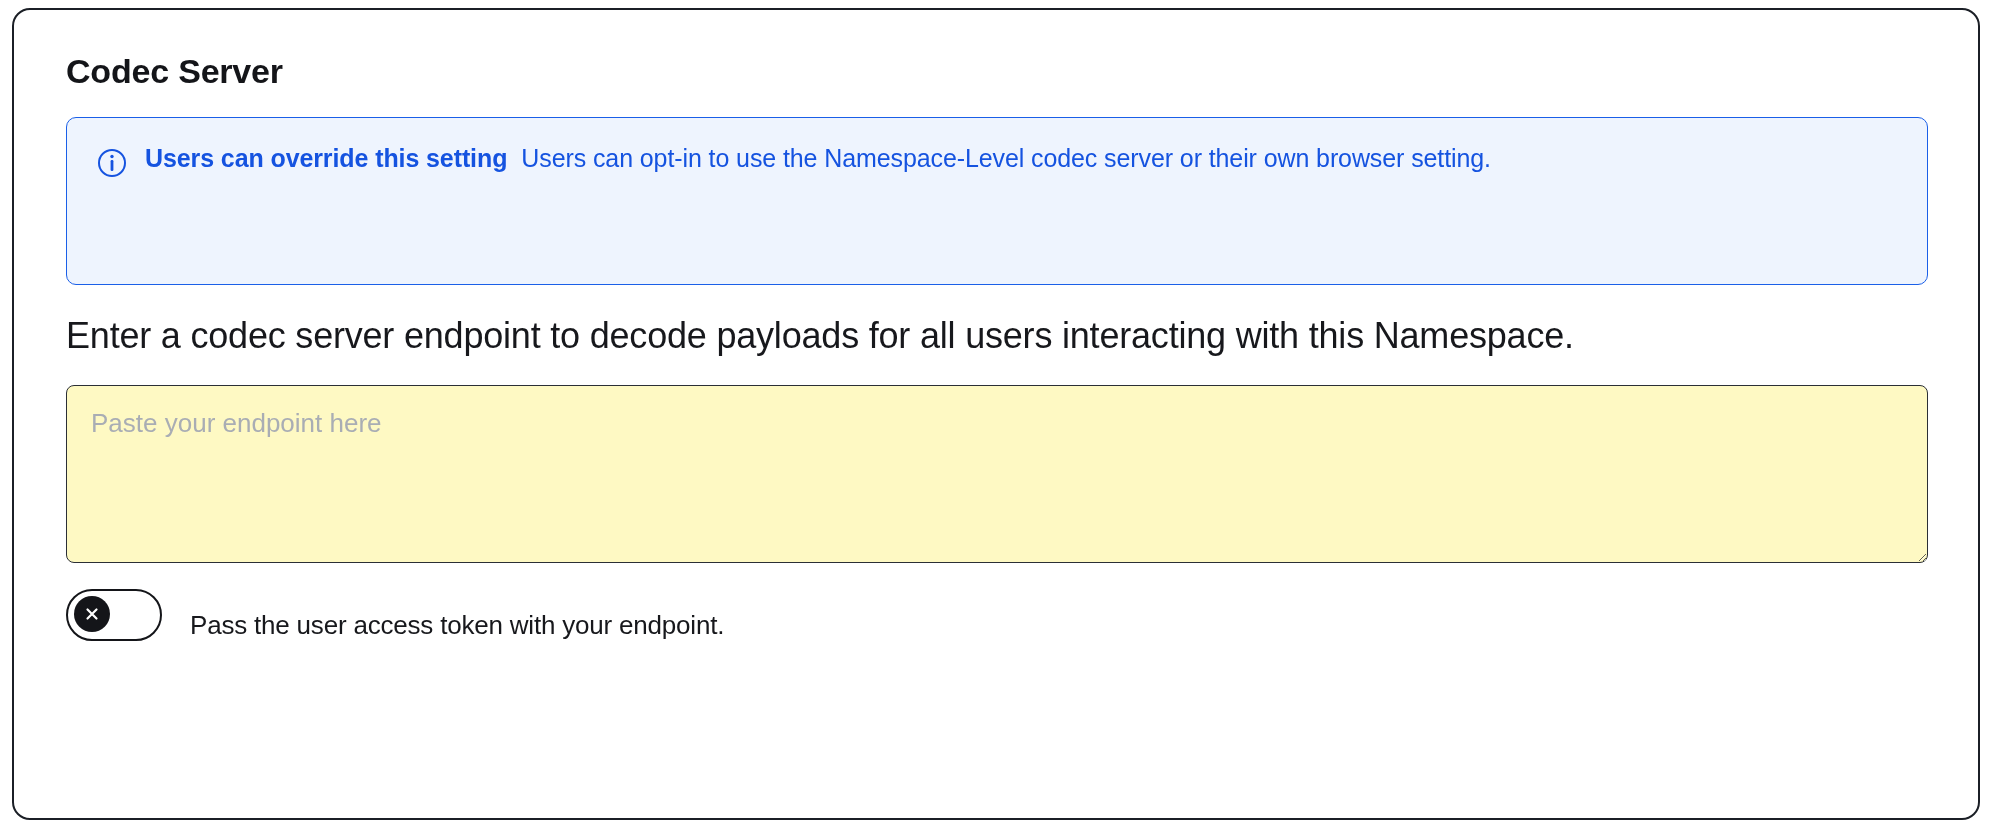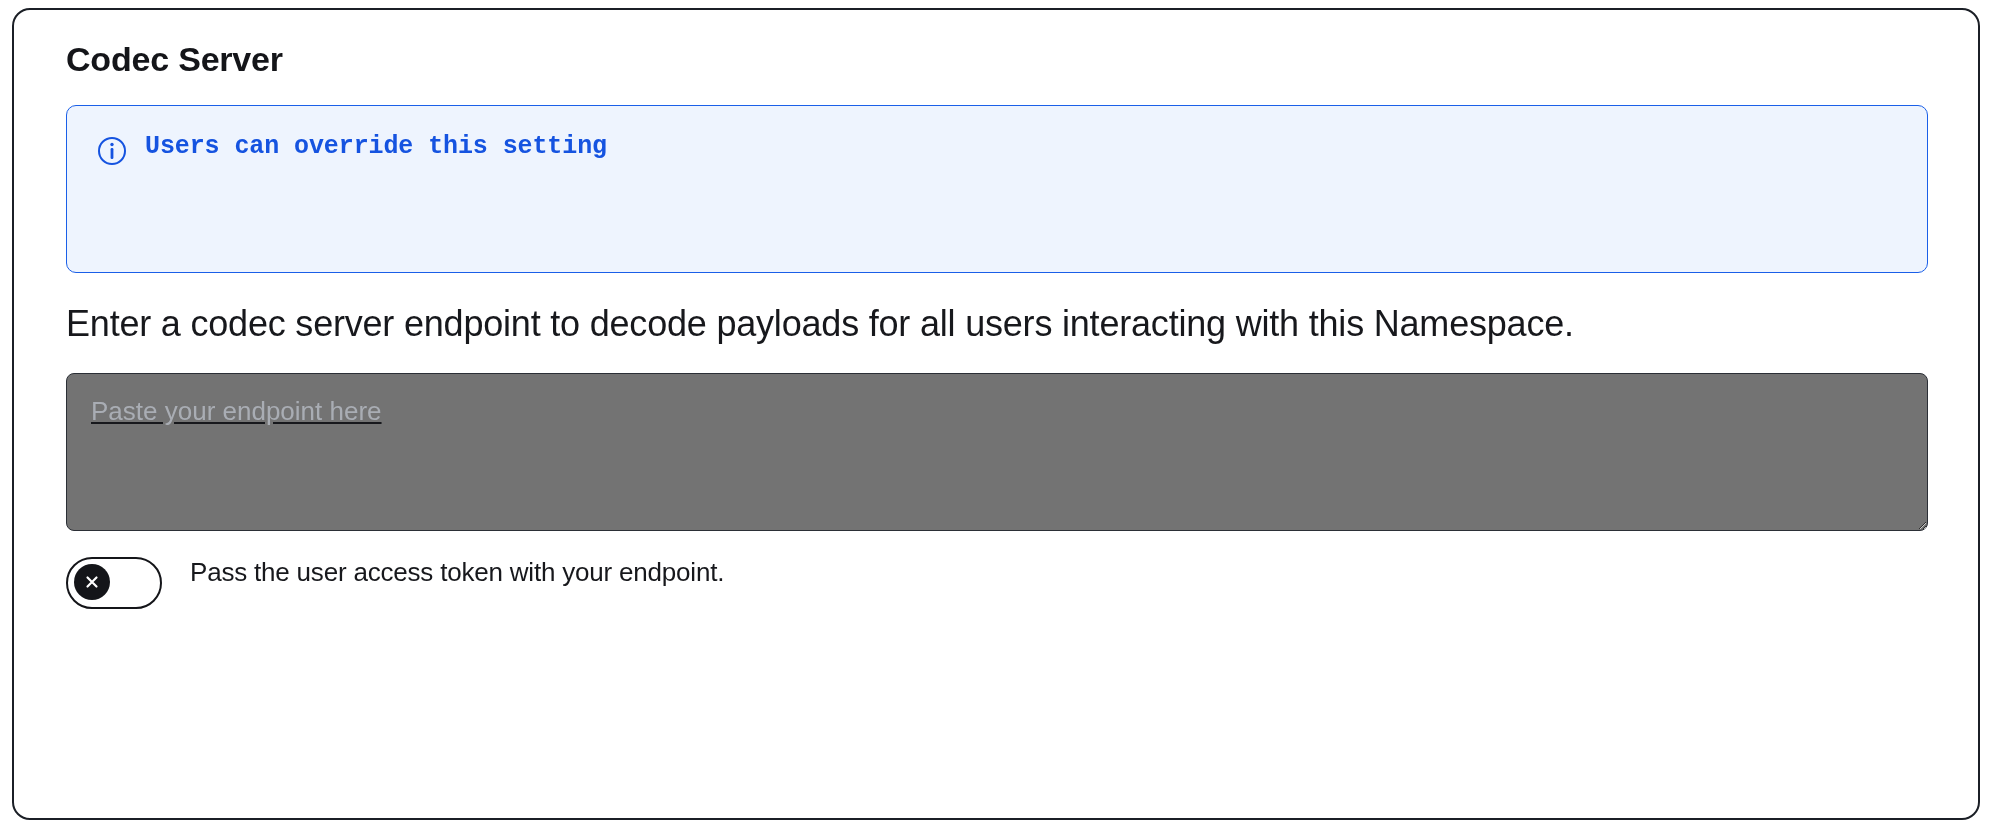--- a/index.html
+++ b/index.html
@@ -25,21 +25,21 @@
     border: 2px solid #1b1f26;
     border-radius: 18px;
     padding: 30px 44px;
   }
 
   .panel-title {
     font-size: 34px;
     font-weight: bold;
     color: #141519;
     letter-spacing: -0.2px;
-    margin: 0 0 0 8px;
+    margin: 12px 0 0 8px;
   }
 
   .callout {
     box-sizing: border-box;
     margin: 26px 0 0 8px;
     width: 1862px;
     min-height: 168px;
     background: #eef4fe;
     border: 1.5px solid #1a5fe8;
     border-radius: 10px;
@@ -51,21 +51,20 @@
   .info-icon {
     flex: 0 0 auto;
     margin-top: 4px;
   }
   .info-icon svg { display: block; }
 
   .callout-body {
     display: flex;
     flex-direction: row;
     gap: 14px;
-    font-family: Liberation Mono, monospace;
   }
   .callout-title {
     font-size: 25px;
     font-weight: bold;
     color: #1553e0;
     letter-spacing: -0.1px;
   }
   .callout-text {
     font-size: 25px;
     color: #1553e0;
@@ -77,39 +76,38 @@
     font-size: 36px;
     color: #17181c;
     letter-spacing: -0.2px;
   }
 
   .endpoint-input {
     box-sizing: border-box;
     display: block;
     margin: 28px 0 0 8px;
     width: 1862px;
-    height: 158px;
+    height: 178px;
     border: 1.5px solid #2b2f36;
     border-radius: 8px;
     padding: 22px 24px;
     font-size: 26px;
     font-family: "Liberation Sans", sans-serif;
     color: #17181c;
     resize: vertical;
     outline: none;
-    background: #737373;
-    text-decoration: underline;
+    background: #fef9c3;
   }
   .endpoint-input::placeholder {
     color: #a9adb4;
   }
 
   .toggle-row {
     display: flex;
-    align-items: flex-start;
+    align-items: flex-end;
     gap: 28px;
     margin: 26px 0 0 8px;
   }
   .toggle-row.second { margin-top: 24px; }
 
   .toggle {
     box-sizing: border-box;
     width: 96px;
     height: 52px;
     border-radius: 26px;
@@ -149,20 +147,21 @@
   <div class="callout">
     <span class="info-icon">
       <svg width="30" height="30" viewBox="0 0 30 30">
         <circle cx="15" cy="15" r="13" fill="none" stroke="#1553e0" stroke-width="2"></circle>
         <circle cx="15" cy="8.5" r="1.7" fill="#1553e0"></circle>
         <rect x="13.6" y="12" width="2.8" height="11" rx="1.2" fill="#1553e0"></rect>
       </svg>
     </span>
     <div class="callout-body">
       <div class="callout-title">Users can override this setting</div>
+      <div class="callout-text">Users can opt-in to use the Namespace-Level codec server or their own browser setting.</div>
     </div>
   </div>
 
   <div class="description">Enter a codec server endpoint to decode payloads for all users interacting with this Namespace.</div>
 
   <textarea class="endpoint-input" placeholder="Paste your endpoint here" style=""></textarea>
 
   <div class="toggle-row">
     <div class="toggle">
       <span class="knob">

